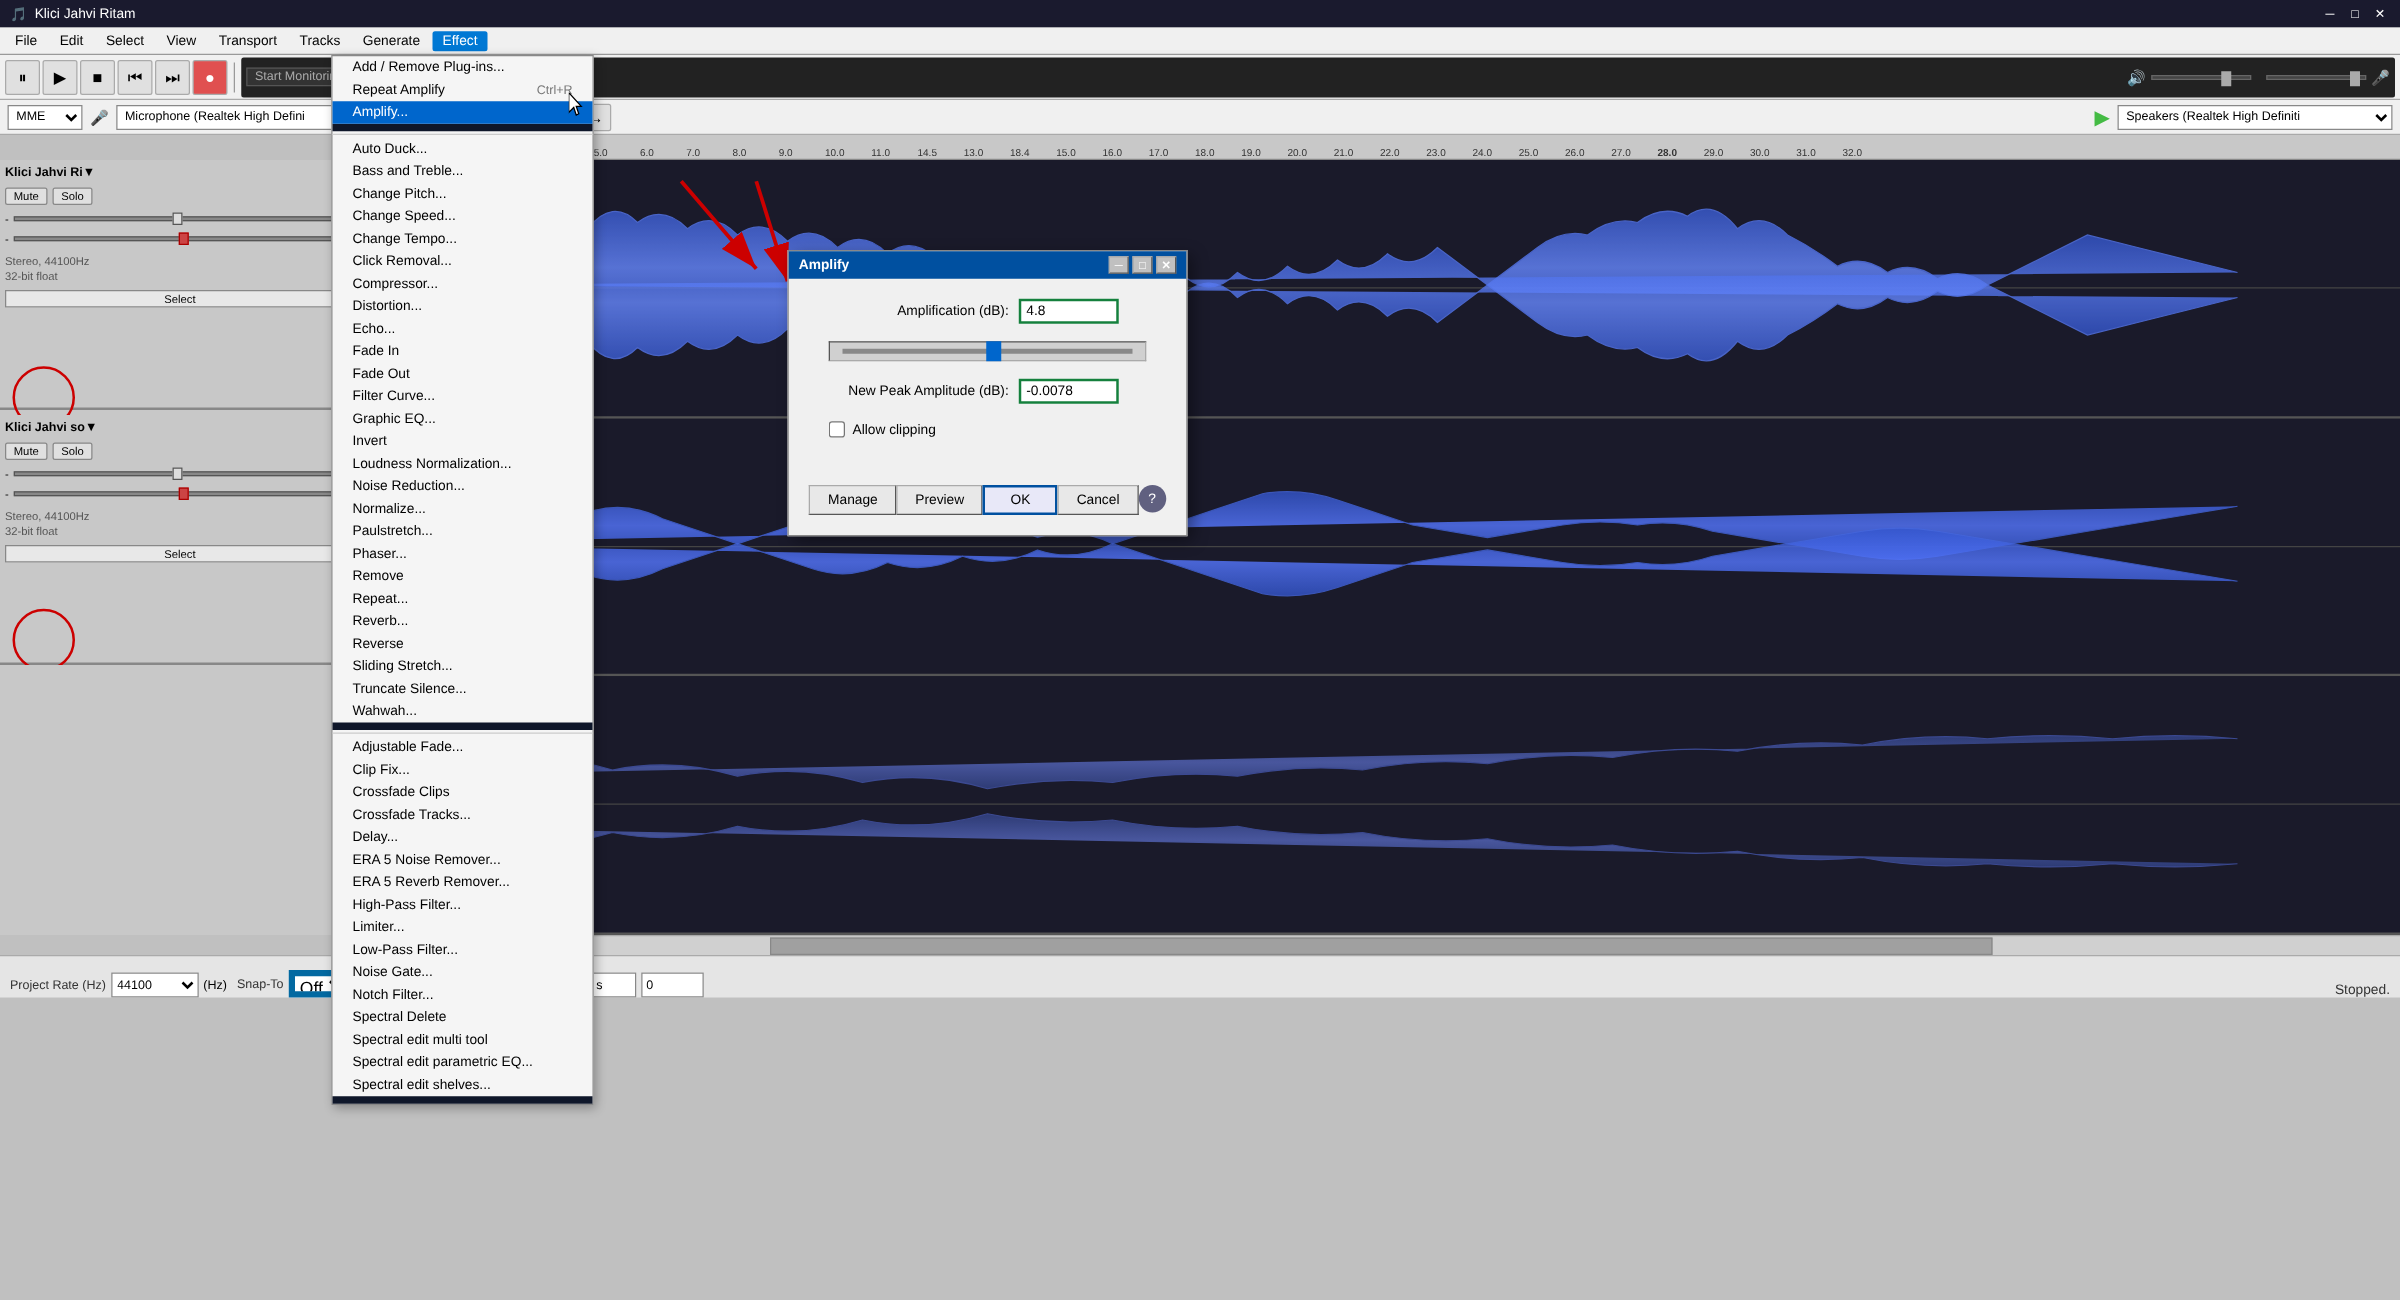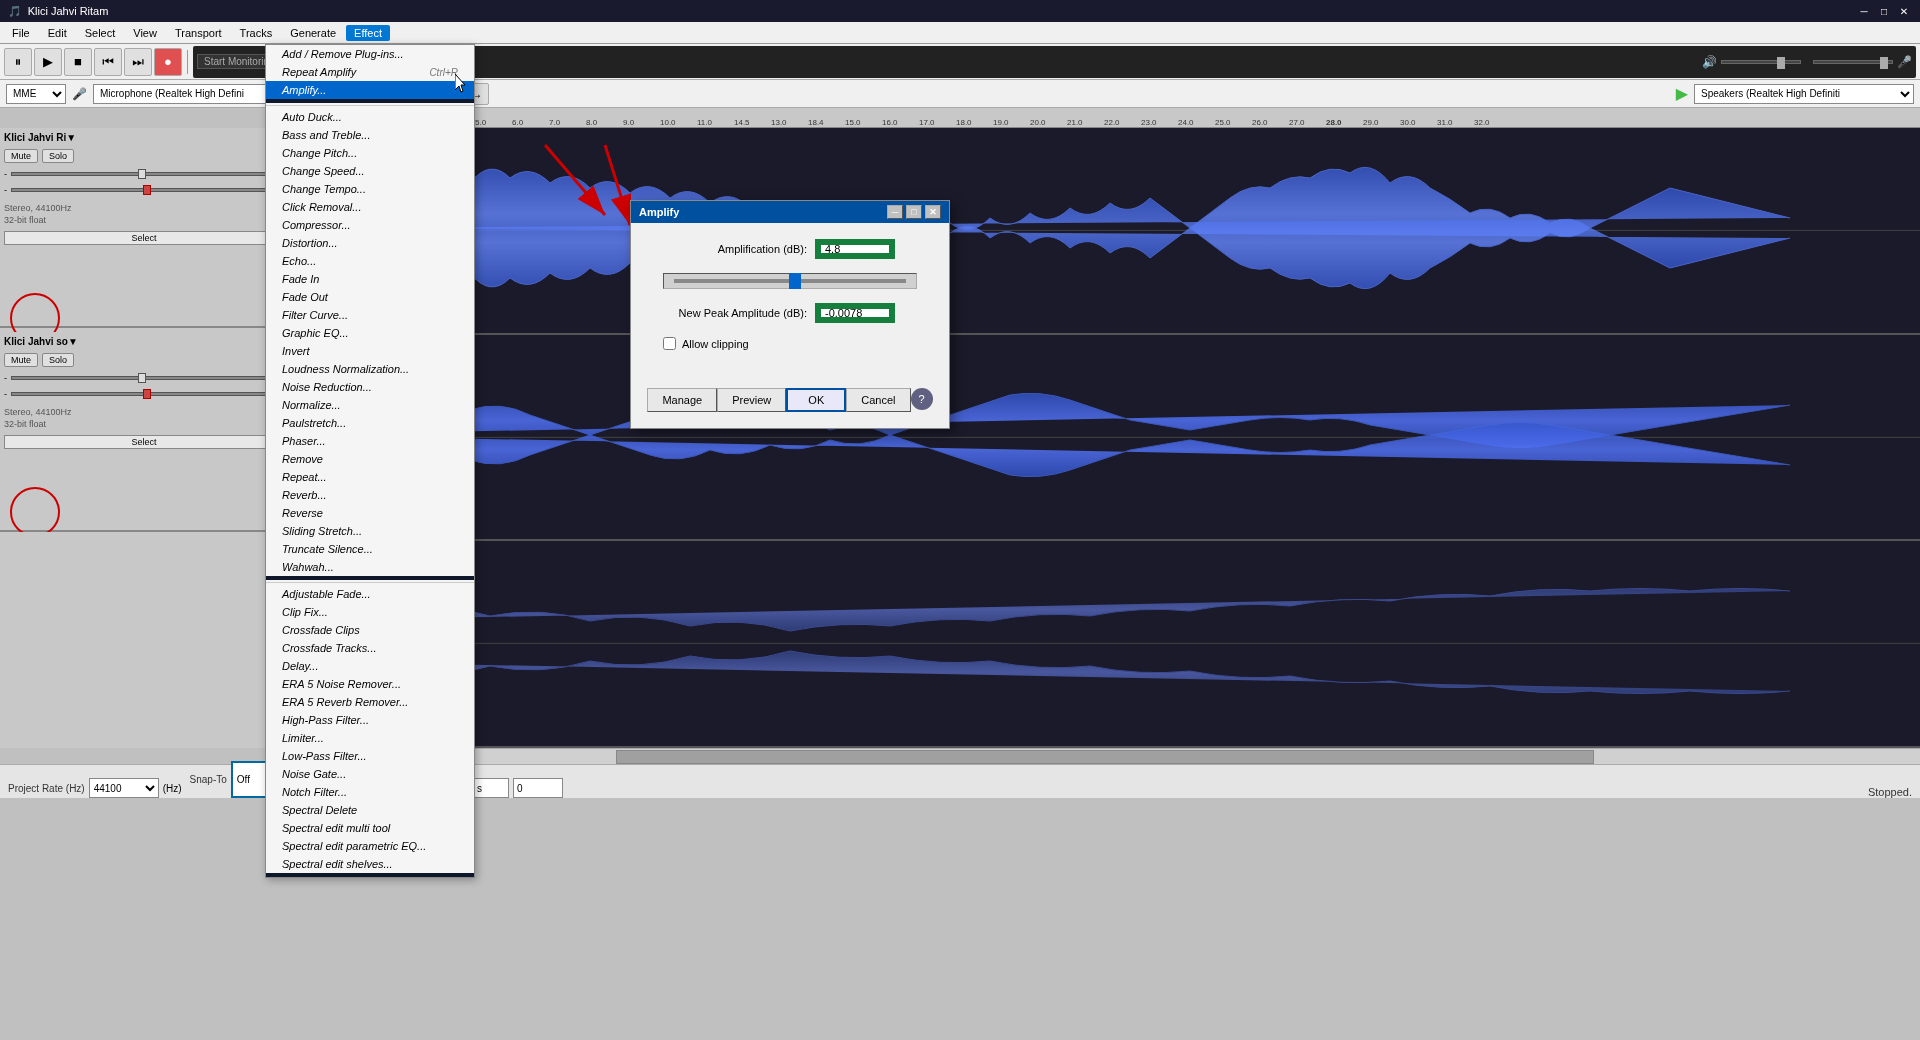--- a/index.html
+++ b/index.html
@@ -200,22 +200,21 @@
       top: 44px;
       left: 265px;
       width: 210px;
       background: #f5f5f5;
       border: 1px solid #888;
       box-shadow: 2px 2px 8px rgba(0,0,0,0.3);
       z-index: 1000;
       font-size: 11px;
     }
     .menu-section {
-      border-bottom: 4px solid #0f172a;
-      font-style: italic;
+      border-bottom: 6px solid #0f172a;
     }
     .drop-item {
       padding: 3px 16px;
       cursor: pointer;
       white-space: nowrap;
       display: flex;
       justify-content: space-between;
       align-items: center;
     }
     .drop-item.highlighted { background: #0066cc; color: white; }
@@ -261,21 +260,21 @@
       gap: 8px;
     }
     .dialog-label {
       font-size: 11px;
       min-width: 160px;
       text-align: right;
     }
     .dialog-input {
       width: 80px;
       height: 20px;
-      border: 6px solid #15803d;
+      border: 2px solid #15803d;
       background: white;
       font-size: 11px;
       padding: 0 4px;
     }
     .dialog-slider-container {
       padding: 4px 16px;
       margin-bottom: 10px;
     }
     .dialog-slider {
       width: 100%;
@@ -641,21 +640,21 @@
 <div id="selection-row" style="background:#e5e5e5; height:34px; border-top:1px solid #aaa; display:flex; align-items:flex-end; padding:0 8px; gap:8px; font-size:11px;">
   <div class="selection-field">
     <span class="selection-label">Project Rate (Hz)</span>
     <select style="height:20px; border:1px solid #888; background:white; font-size:10px; width:70px;">
       <option>44100</option>
     </select>
     <span style="font-size:10px;">(Hz)</span>
   </div>
   <div class="selection-field">
     <span class="selection-label">Snap-To</span>
-    <select style="height:37px; border:2px solid #0369a1; background:white; font-size:10px; width:50px;">
+    <select style="height:22px; border:5px solid #0369a1; background:white; font-size:14px; width:50px;">
       <option>Off</option>
     </select>
   </div>
   <div class="selection-field">
     <span class="selection-label">Start and End of Selection</span>
     <input type="text" class="selection-input" value="0 h 0 m 0.000 s" style="width: 100px;">
     <input type="text" class="selection-input" value="0" style="width: 50px;">
   </div>
   <div style="flex:1;"></div>
   <span style="font-size:11px; color:#333;">Stopped.</span>

